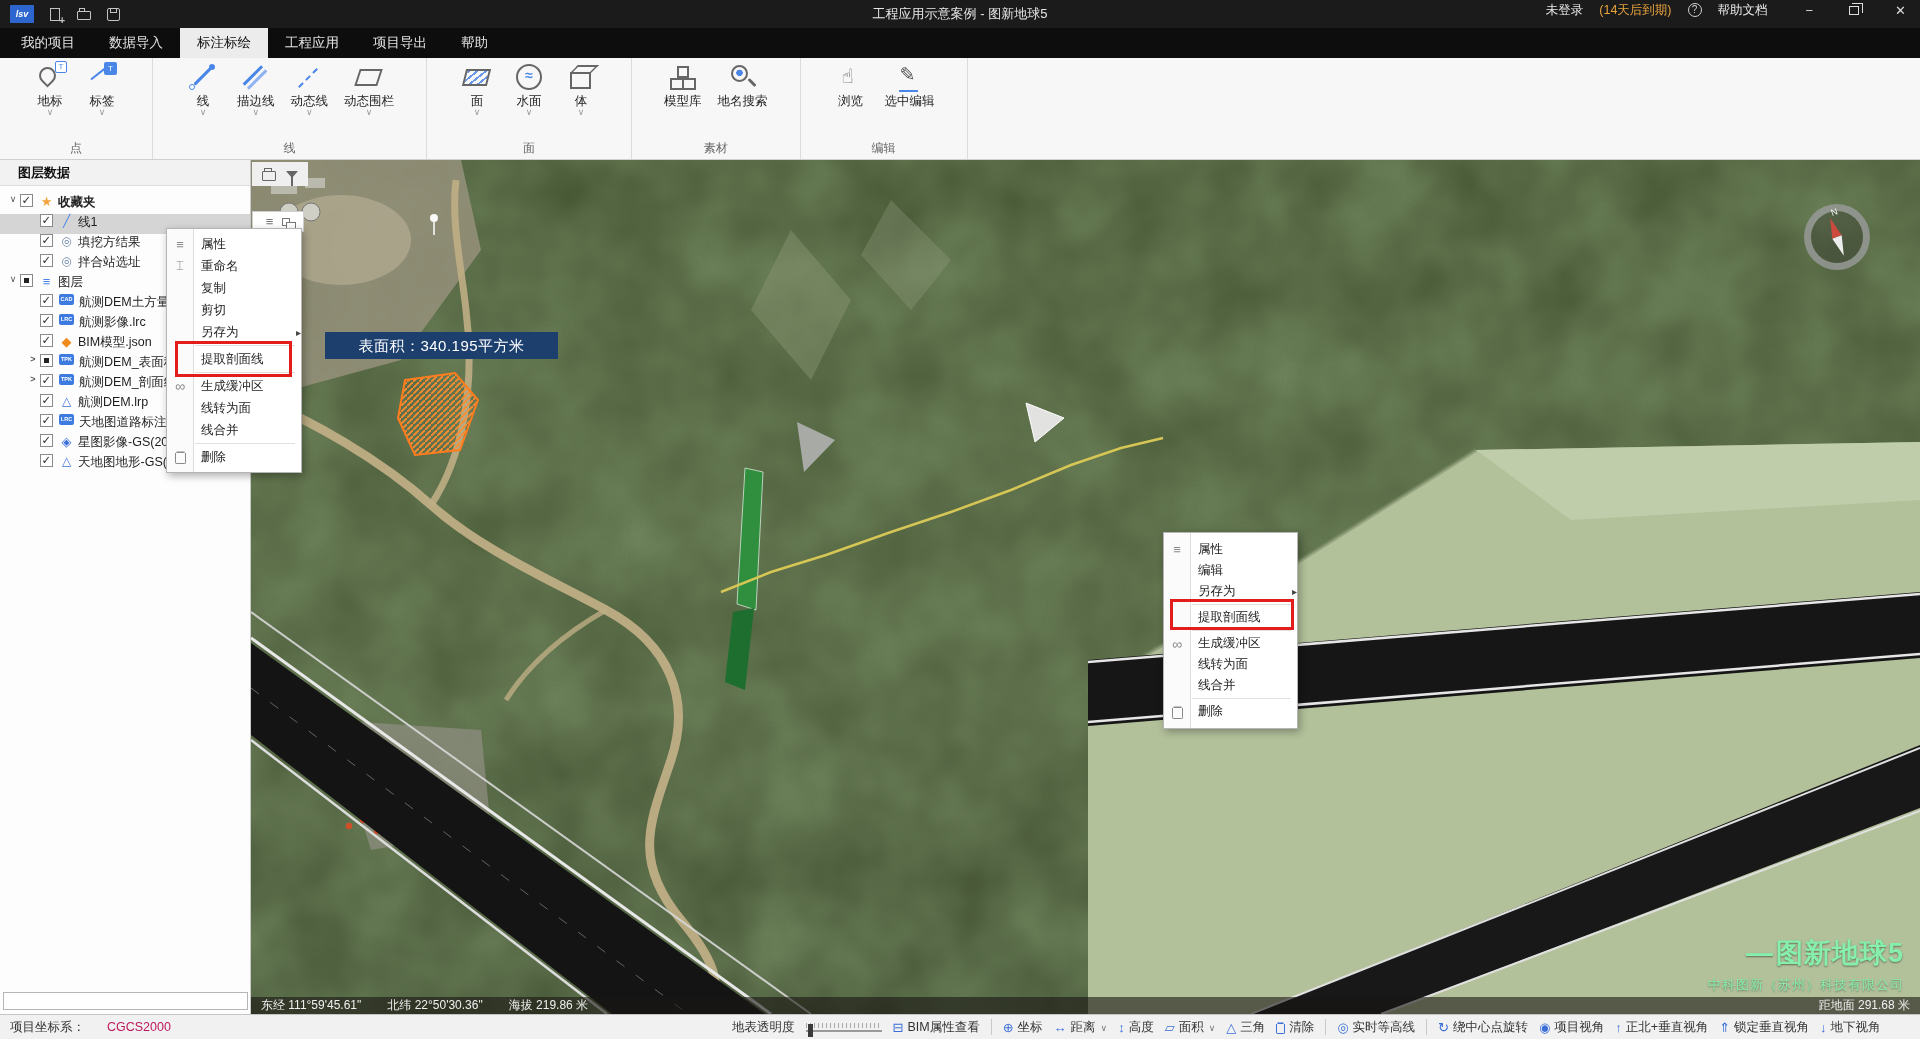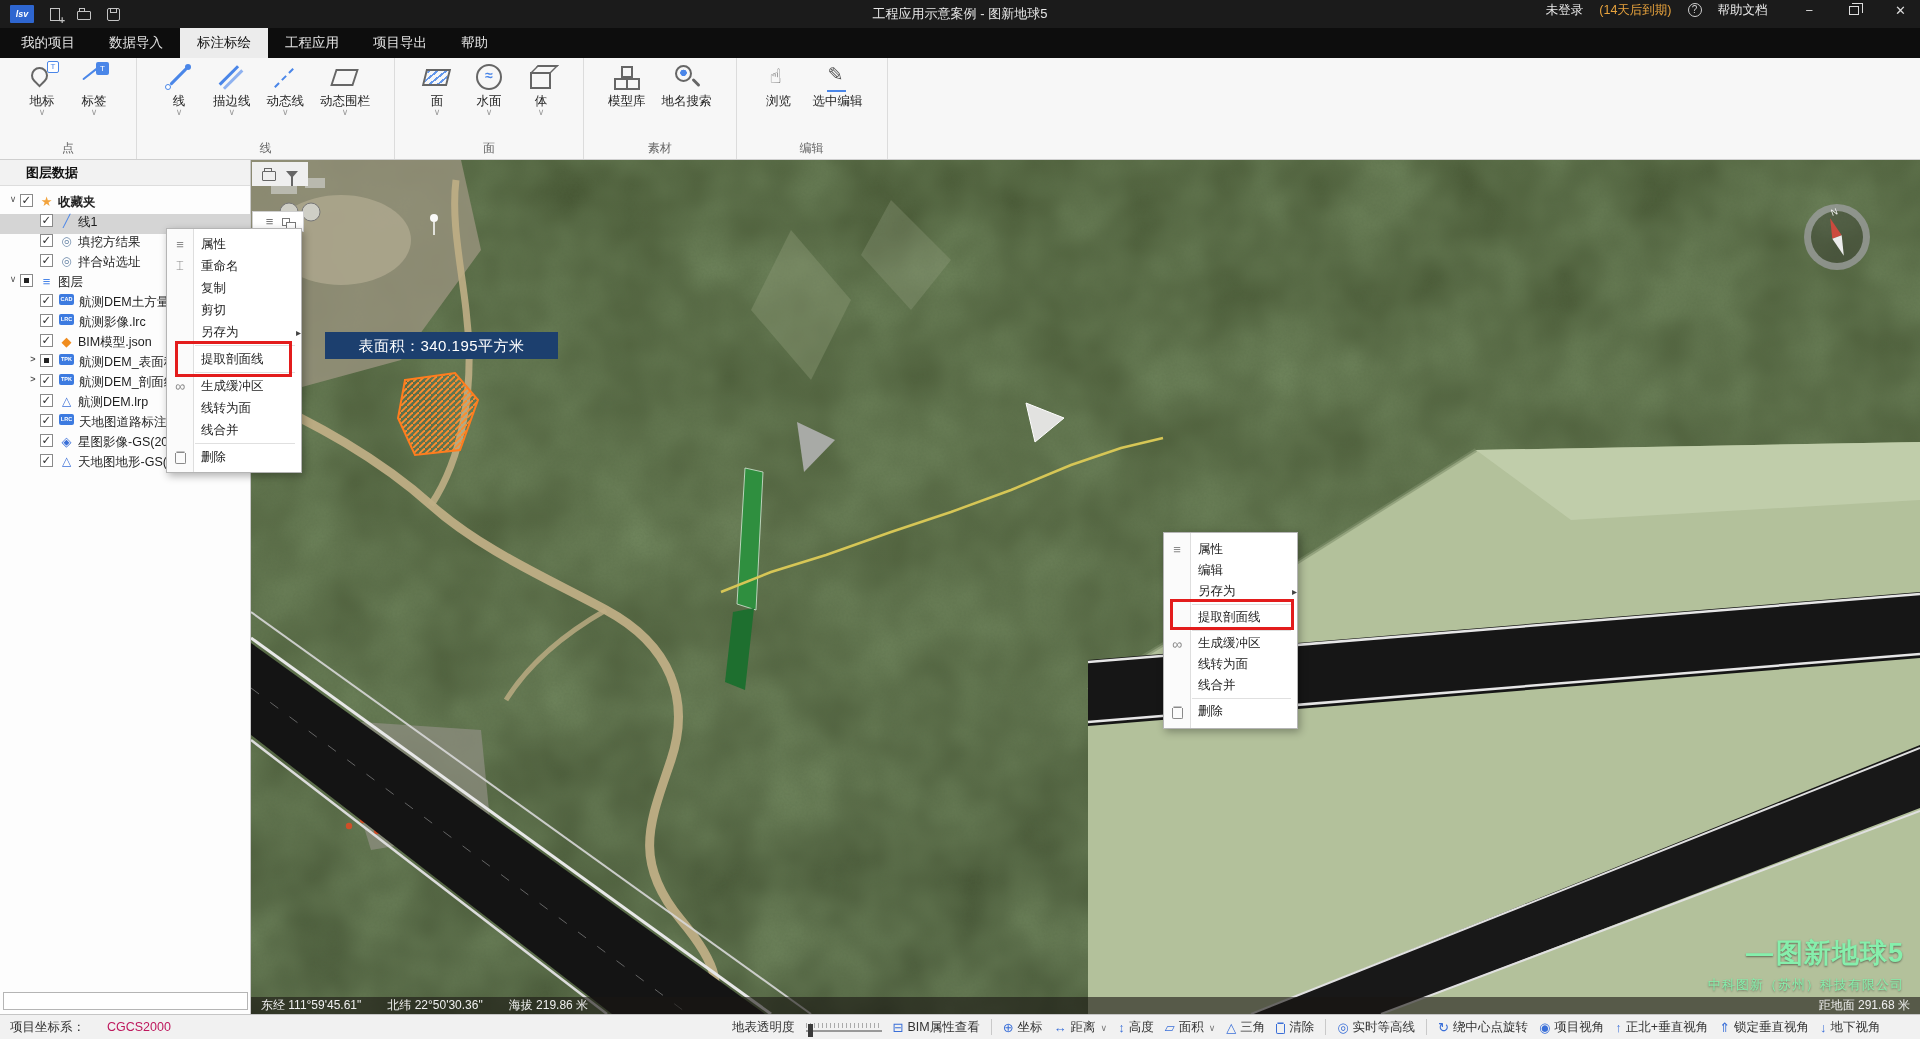--- a/index.html
+++ b/index.html
@@ -36,21 +36,21 @@
 
   
   .menubar { position:absolute; left:0; top:28px; width:1920px; height:30px; background:#0d0d0d;
     display:flex; padding-left:4px; }
   .mtab { padding:0 17px; font-size:13.5px; color:#e2e2e2; line-height:30px; }
   .mtab[data-active="true"] { background:#ececec; color:#0a0a0a; }
 
   
   .ribbon { position:absolute; left:0; top:58px; width:1920px; height:102px; background:#f7f7f7;
     border-bottom:1px solid #cfcfcf; display:flex; }
-  .rgroup { display:flex; flex-direction:column; border-right:1px solid #dcdcdc; padding:0 16px; }
+  .rgroup { display:flex; flex-direction:column; border-right:1px solid #dcdcdc; padding:0 24px; }
   .ritems { display:flex; flex:1; }
   .glabel { text-align:center; font-size:12px; color:#666; height:19px; line-height:16px; }
   .ritem { display:flex; flex-direction:column; align-items:center; padding:3px 8px 0; min-width:44px; }
   .rlabel { font-size:12.5px; color:#222; line-height:14px; margin-top:1px; white-space:nowrap; }
   .rchev { height:11px; font-size:9px; color:#999; line-height:9px; }
   .rchev[data-dd="true"]::after { content:"∨"; }
   .ricon { position:relative; width:36px; height:32px; display:block; }
   .ricon::before,.ricon::after { content:""; position:absolute; box-sizing:border-box; }
   .ricon[data-icon="placemark-icon"]::before { left:7px; top:6px; width:17px; height:17px;
     border:2.2px solid #666; border-radius:50% 50% 50% 0; transform:rotate(-45deg); }
@@ -91,21 +91,21 @@
   .ricon[data-icon="place-search-icon"]::after { left:22px; top:20px; width:10px; height:3px;
     background:#666; transform:rotate(45deg); border-radius:2px; }
   .ricon[data-icon="browse-hand-icon"]::before { content:"☝"; left:9px; top:3px; font-size:20px; color:#666; }
   .ricon[data-icon="edit-pencil-icon"]::before { content:"✎"; left:8px; top:2px; font-size:19px; color:#555; }
   .ricon[data-icon="edit-pencil-icon"]::after { left:7px; bottom:1px; width:19px; height:2.2px; background:#4a86e8; }
 
   
   .lpanel { position:absolute; left:0; top:160px; width:251px; height:854px; background:#fdfdfd;
     border-right:1px solid #c9c9c9; }
   .phead { height:26px; background:#f2f2f2; border-bottom:1px solid #ddd; font-size:13px;
-    font-weight:bold; color:#111; line-height:26px; padding-left:26px; }
+    font-weight:bold; color:#111; line-height:26px; padding-left:18px; }
   .tree { padding-top:8px; }
   .trow { display:flex; height:20px; padding-left:6px; }
   .trow.lvl1 { padding-left:26px; }
   .trow[data-selected="true"] { background:#d5d5d5; }
   .twisty { width:14px; font-size:9px; color:#555; text-align:center; flex:none; }
   .twisty[data-exp="open"]::before { content:"∨"; }
   .twisty[data-exp="closed"]::before { content:">"; font-weight:bold; }
   .cb { width:13px; height:13px; border:1px solid #8a8a8a; background:#fff; position:relative;
     margin-right:5px; flex:none; }
   .cb[data-check="checked"]::after { content:"✓"; position:absolute; top:-2px; left:0.5px;

